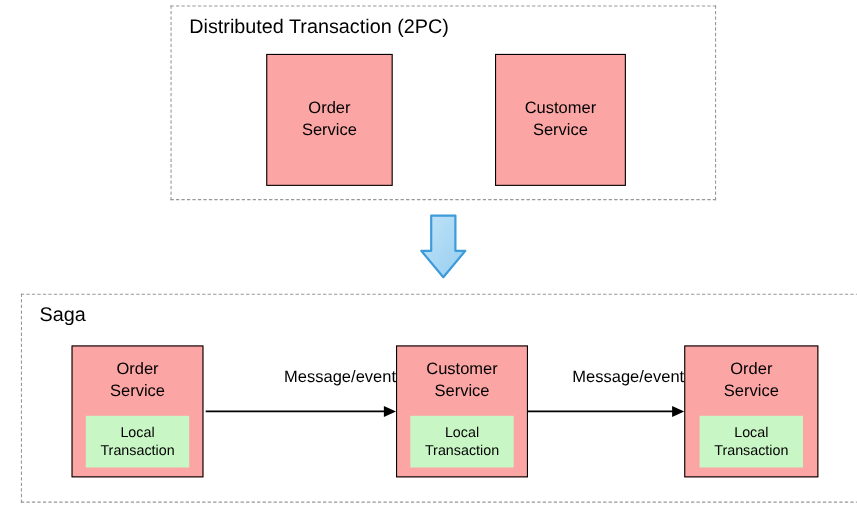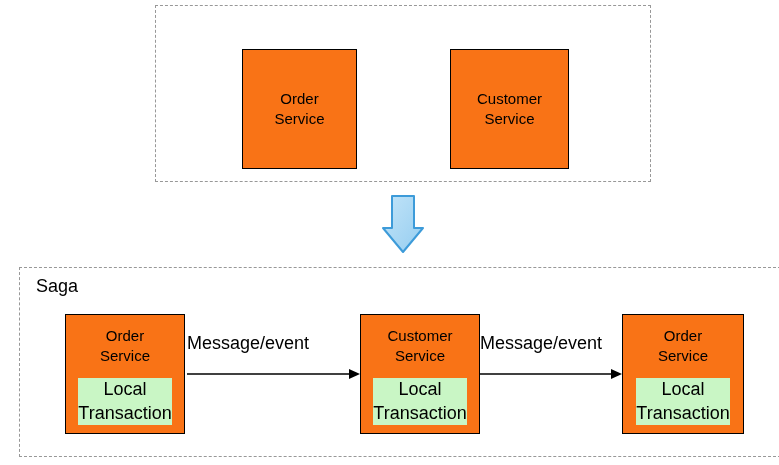--- a/index.html
+++ b/index.html
@@ -29,21 +29,21 @@
     left: 16px;
     top: 7px;
     font-size: 18px;
     line-height: 22px;
     color: #000000;
     white-space: nowrap;
   }
   .node {
     position: absolute;
     border: 1px solid var(--node-border, #000000);
-    background: #f97316;
+    background: #fca5a5;
     box-sizing: border-box;
     font-size: 15px;
     line-height: 1.35;
     text-align: center;
   }
   .node.centered {
     display: flex;
     align-items: center;
     justify-content: center;
   }
@@ -56,49 +56,50 @@
     position: absolute;
     left: 50%;
     bottom: 8px;
     transform: translateX(-50%);
     width: 94px;
     height: 47px;
     background: var(--local-transaction-bg, #c9f6c5);
     display: flex;
     align-items: center;
     justify-content: center;
-    font-size: 18px;
+    font-size: 13px;
     line-height: 1.3;
     text-align: center;
     white-space: nowrap;
   }
   .inner-box span { display: block; }
   .edge-svg {
     position: absolute;
     overflow: visible;
   }
   .edge-label {
     position: absolute;
-    text-align: left;
-    font-size: 18px;
+    text-align: right;
+    font-size: 15px;
     line-height: 18px;
     white-space: nowrap;
   }
   .down-arrow-svg {
     position: absolute;
     left: 381px;
     top: 194px;
   }
 </style>
 </head>
 <body>
 
 <div class="canvas">
 
   <section class="dashed-container sec-2pc">
+    <div class="section-title">Distributed Transaction (2PC)</div>
 
     <div class="node centered" style="left:86px; top:43px; width:115px; height:120px;">
       <div class="node-label">
         <span>Order</span>
         <span>Service</span>
       </div>
     </div>
 
     <div class="node centered" style="left:294px; top:43px; width:119px; height:120px;">
       <div class="node-label">

